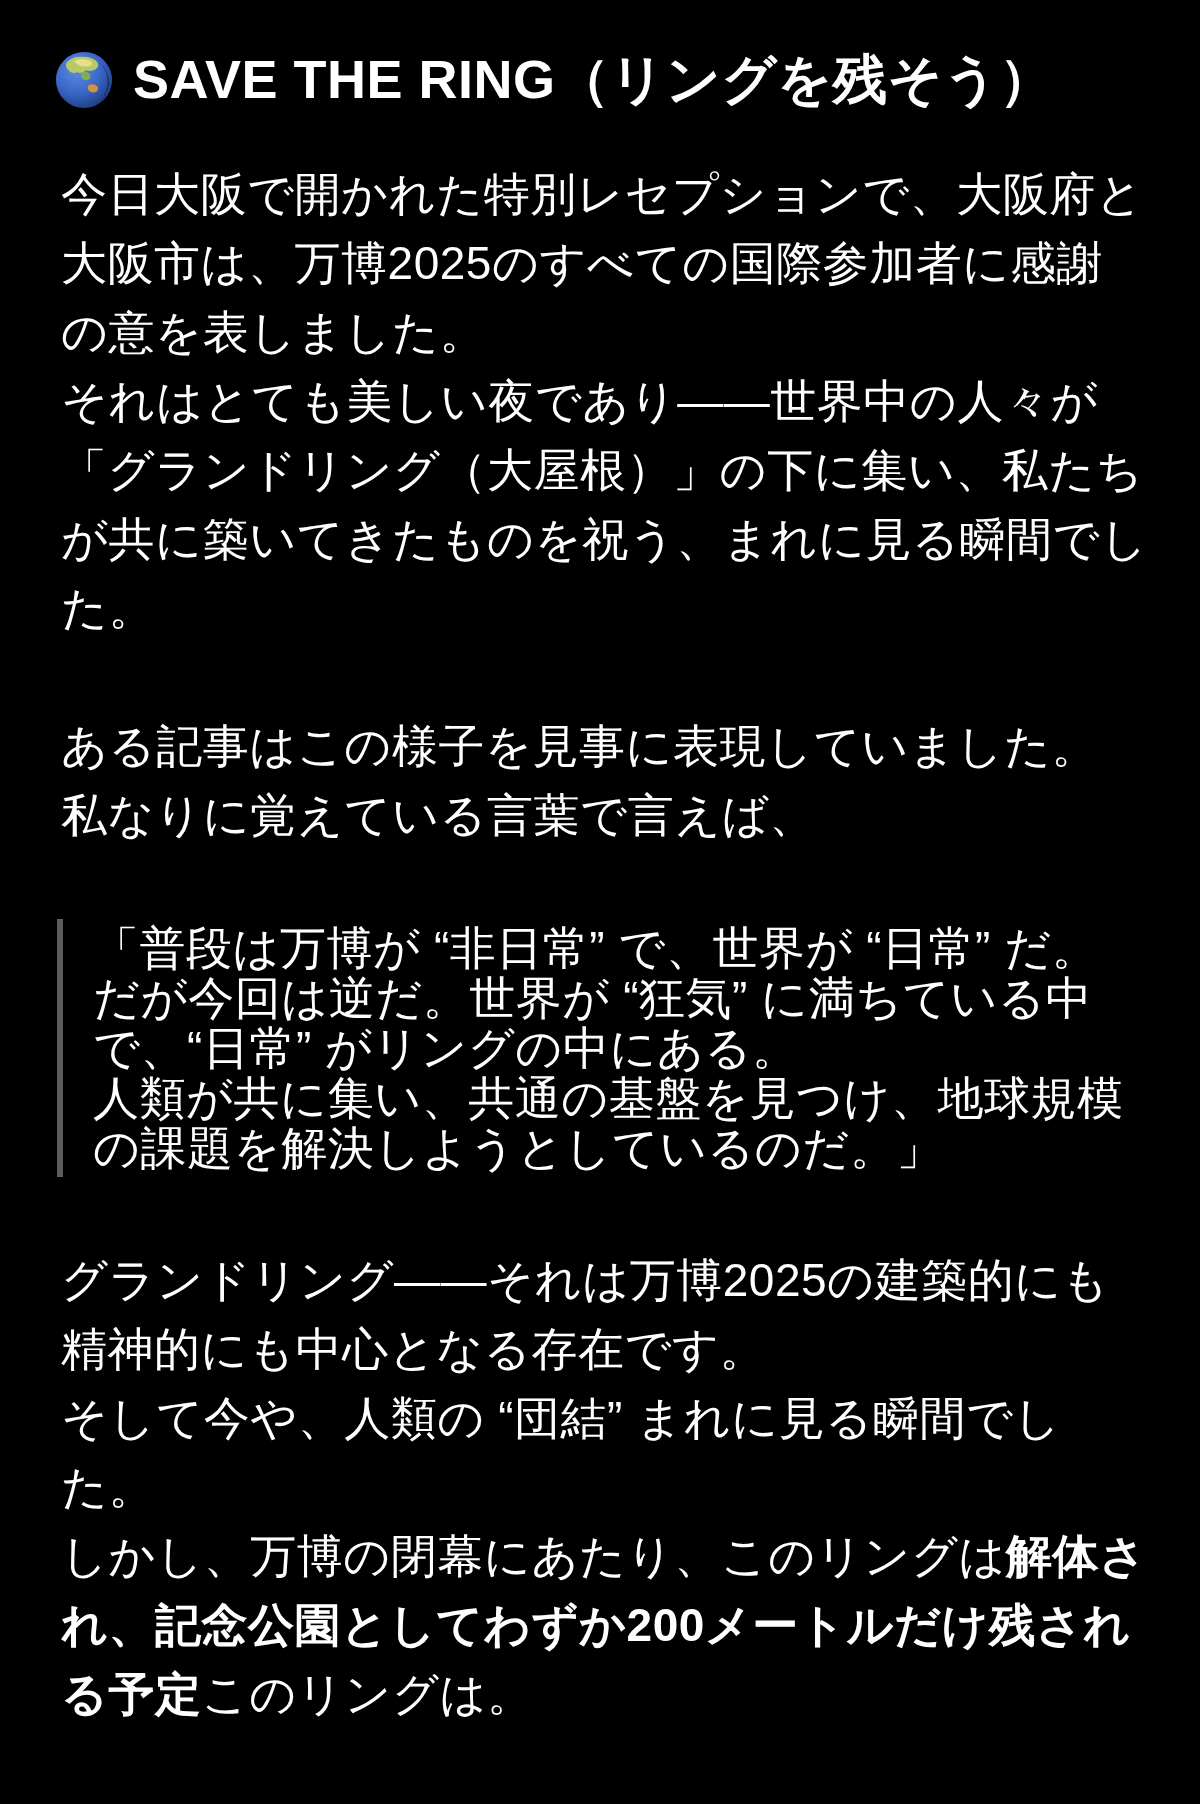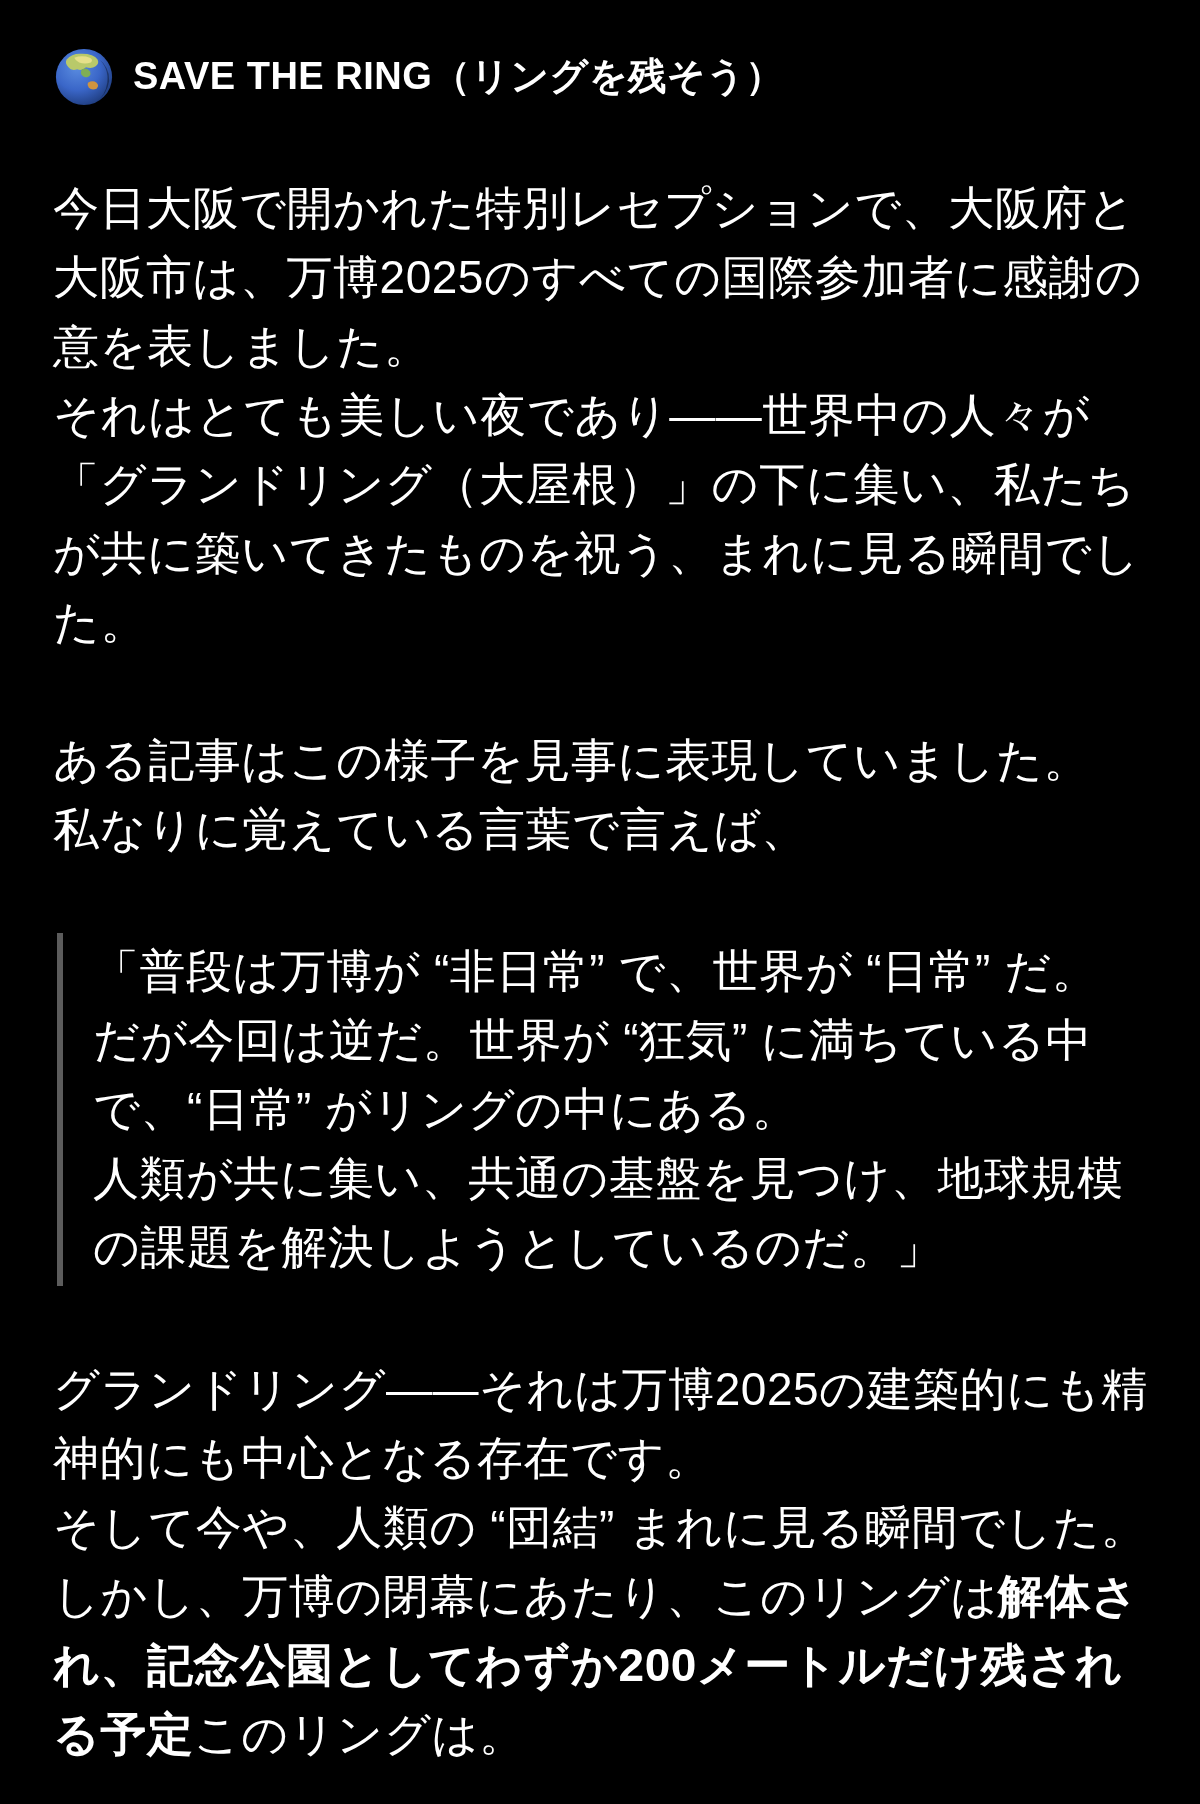--- a/index.html
+++ b/index.html
@@ -15,49 +15,49 @@
     color: #ffffff;
     font-family: "Liberation Sans", "DejaVu Sans", sans-serif;
     box-sizing: border-box;
     padding: 46px 50px 0 53px;
     overflow: hidden;
   }
   .title {
     display: flex;
     align-items: center;
     gap: 18px;
-    font-size: 38px;
+    font-size: 54px;
     font-weight: 700;
     line-height: 1.25;
-    margin: 0 0 66px 0;
+    margin: 0 0 46px 0;
     letter-spacing: 0.5px;
     white-space: nowrap;
   }
   .globe {
     width: 62px;
     height: 62px;
     flex: 0 0 auto;
     display: block;
   }
   .para {
     font-size: 46px;
     line-height: 69px;
-    margin: 69px 0 0 0;
+    margin: 69px 0 0 8px;
     white-space: pre-line;
     letter-spacing: 0.5px;
   }
   .para.first {
     margin-top: 0;
   }
   .quote {
     margin: 69px 0 0 4px;
     padding: 4px 0 4px 30px;
     border-left: 6px solid #5c5c5c;
     font-size: 46px;
-    line-height: 69px;
+    line-height: 50px;
     white-space: pre-line;
     letter-spacing: 0.5px;
   }
   .bold {
     font-weight: 700;
   }
 </style>
 </head>
 <body>
 

